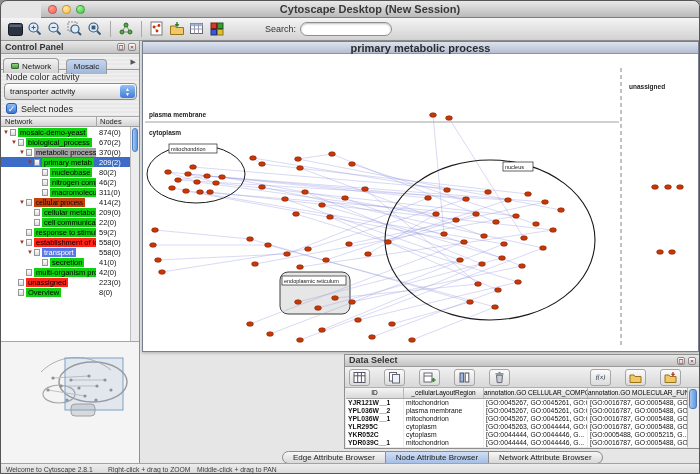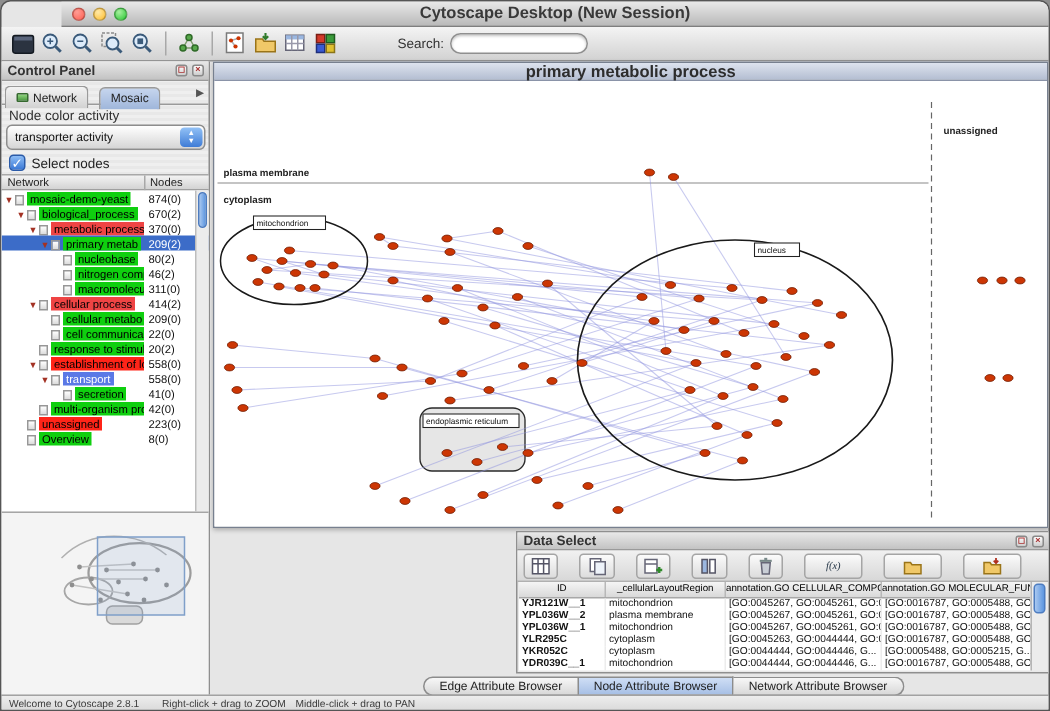--- a/index.html
+++ b/index.html
@@ -48,21 +48,21 @@
     color:#fff; font-size:5px; line-height:5px; }
   .checkrow { position:absolute; top:62px; left:5px; display:flex; align-items:center; }
   .checkbox { width:11px; height:11px; border-radius:3px; border:1px solid #2a5aa8; background:linear-gradient(#8cbcf5,#3a78d6);
     color:#fff; font-size:9px; line-height:10px; text-align:center; }
   .checklabel { font-size:9px; color:#222; margin-left:4px; }
   .tree-head { position:absolute; top:75px; left:0; right:0; height:11px; background:linear-gradient(#f3f3f3,#d3d3d3);
     border-top:1px solid #a8a8a8; border-bottom:1px solid #9f9f9f; font-size:7.5px; line-height:10px; color:#222; }
   .th-net { position:absolute; left:0; width:96px; border-right:1px solid #a8a8a8; padding-left:4px; }
   .th-nodes { position:absolute; left:96px; right:0; padding-left:3px; }
   .tree-body { position:absolute; top:86px; left:0; right:0; height:214px; background:#fff; overflow:hidden; }
-  .tree-row { position:relative; height:10px; display:flex; align-items:flex-end; font-size:7.5px; white-space:nowrap; }
+  .tree-row { position:relative; height:10px; display:flex; align-items:center; font-size:7.5px; white-space:nowrap; }
   .tree-row.sel { background:var(--sel-blue,#3c6cc8); }
   .tree-row.sel .tcount { color:#fff; }
   .twisty { color:#a33224; font-size:6px; width:7px; flex:none; }
   .ticon { width:6px; height:7px; background:linear-gradient(#fff,#dcdcdc); border:1px solid #979797; margin:0 2px 0 0; flex:none; }
   .chip { padding:0 2px; overflow:hidden; color:#000; }
   .tcount { position:absolute; left:98px; width:48px; overflow:hidden; color:#111; }
   .vsb-tree { position:absolute; top:86px; right:0; width:9px; height:214px; background:#ececec; border-left:1px solid #bdbdbd; }
   .vsb-thumb { position:absolute; top:1px; left:1px; width:6px; height:24px; border-radius:3px;
     background:linear-gradient(90deg,#a9c8f0,#5d96e0); border:1px solid #4d7cc0; }
   .birdseye { position:absolute; bottom:0; left:0; right:0; height:122px; background:#f4f4f4; border-top:1px solid #a5a5a5; }
@@ -76,21 +76,21 @@
   .band-label { font:bold 6.5px "Liberation Sans",sans-serif; fill:#222; }
   .org-label { font:5.5px "Liberation Sans",sans-serif; fill:#111; }
 
   
   .dpanel { position:absolute; left:343px; top:353px; width:356px; height:95px; border:1px solid #8f8f8f; background:#e9e9e9; }
   .dp-head { position:absolute; top:0; left:0; right:0; height:12px; background:linear-gradient(#e8e8e8,#c3c3c3);
     border-bottom:1px solid #9a9a9a; font-size:9px; font-weight:bold; color:#333; line-height:11px; padding-left:4px; }
   .dp-head .b1{ right:14px; } .dp-head .b2{ right:3px; }
   .dp-toolbar { position:absolute; top:12px; left:0; right:0; height:21px; display:flex; align-items:center; padding:0 4px;
     background:linear-gradient(#f1f1f1,#d8d8d8); border-bottom:1px solid #b0b0b0; }
-  .dbtn { width:39px; height:17px; margin-right:14px; border:1px solid #a5a5a5; border-radius:3px;
+  .dbtn { width:21px; height:17px; margin-right:14px; border:1px solid #a5a5a5; border-radius:3px;
     background:linear-gradient(#fbfbfb,#dcdcdc); display:flex; align-items:center; justify-content:center; }
   .dbtn.fx { font-size:7px; font-style:italic; font-family:"Liberation Serif",serif; color:#234; }
   .dp-right { margin-left:auto; display:flex; }
   .dp-table { position:absolute; left:1px; right:12px; top:33px; bottom:1px; background:#fff; overflow:hidden; }
   .dp-thead { display:flex; height:11px; background:linear-gradient(#f5f5f5,#d9d9d9); border-bottom:1px solid #a8a8a8; }
   .dp-th { font-size:6.5px; line-height:10px; text-align:center; border-right:1px solid #b8b8b8; overflow:hidden; white-space:nowrap; flex:none; }
   .dp-row { display:flex; height:8px; }
   .dp-td { font-size:6.8px; line-height:8px; padding:0 2px; white-space:nowrap; overflow:hidden; border-right:1px solid #ececec; flex:none; color:#111; }
   .dp-td.c0 { font-weight:bold; }
   .vsb-data { position:absolute; right:1px; top:33px; bottom:1px; width:11px; background:#ececec; border-left:1px solid #b5b5b5; }
@@ -249,21 +249,21 @@
         </div>
         <div class="tree-row" style="padding-left: 10px;">
           <span class="twisty">▼</span>
           <span class="ticon"></span>
           <span class="chip" style="background: rgb(15, 207, 15); max-width: 70px;">biological_process</span>
           <span class="tcount">670(2)</span>
         </div>
         <div class="tree-row" style="padding-left: 18px;">
           <span class="twisty">▼</span>
           <span class="ticon"></span>
-          <span class="chip" style="background: #ef4444; max-width: 62px;">metabolic process</span>
+          <span class="chip" style="background: #a3a3a3; max-width: 62px;">metabolic process</span>
           <span class="tcount">370(0)</span>
         </div>
         <div class="tree-row sel" style="padding-left: 26px;">
           <span class="twisty">▼</span>
           <span class="ticon"></span>
           <span class="chip" style="background: rgb(15, 207, 15); max-width: 54px;">primary metab</span>
           <span class="tcount">209(2)</span>
         </div>
         <div class="tree-row" style="padding-left: 34px;">
           <span class="twisty"></span>
@@ -279,40 +279,40 @@
         </div>
         <div class="tree-row" style="padding-left: 34px;">
           <span class="twisty"></span>
           <span class="ticon"></span>
           <span class="chip" style="background: rgb(15, 207, 15); max-width: 46px;">macromolecule</span>
           <span class="tcount">311(0)</span>
         </div>
         <div class="tree-row" style="padding-left: 18px;">
           <span class="twisty">▼</span>
           <span class="ticon"></span>
-          <span class="chip" style="background: #ef4444; max-width: 62px;">cellular process</span>
+          <span class="chip" style="background: #c2410c; max-width: 62px; font-family: Liberation Serif, serif;">cellular process</span>
           <span class="tcount">414(2)</span>
         </div>
         <div class="tree-row" style="padding-left: 26px;">
           <span class="twisty"></span>
           <span class="ticon"></span>
           <span class="chip" style="background: rgb(15, 207, 15); max-width: 54px;">cellular metabo</span>
           <span class="tcount">209(0)</span>
         </div>
         <div class="tree-row" style="padding-left: 26px;">
           <span class="twisty"></span>
           <span class="ticon"></span>
           <span class="chip" style="background: rgb(15, 207, 15); max-width: 54px;">cell communica</span>
           <span class="tcount">22(0)</span>
         </div>
         <div class="tree-row" style="padding-left: 18px;">
           <span class="twisty"></span>
           <span class="ticon"></span>
           <span class="chip" style="background: rgb(15, 207, 15); max-width: 62px;">response to stimul</span>
-          <span class="tcount">20(2)</span>
+          <span class="tcount">59(2)</span>
         </div>
         <div class="tree-row" style="padding-left: 18px;">
           <span class="twisty">▼</span>
           <span class="ticon"></span>
           <span class="chip" style="background: rgb(255, 36, 24); max-width: 62px;">establishment of lo</span>
           <span class="tcount">558(0)</span>
         </div>
         <div class="tree-row" style="padding-left: 26px;">
           <span class="twisty">▼</span>
           <span class="ticon"></span>

